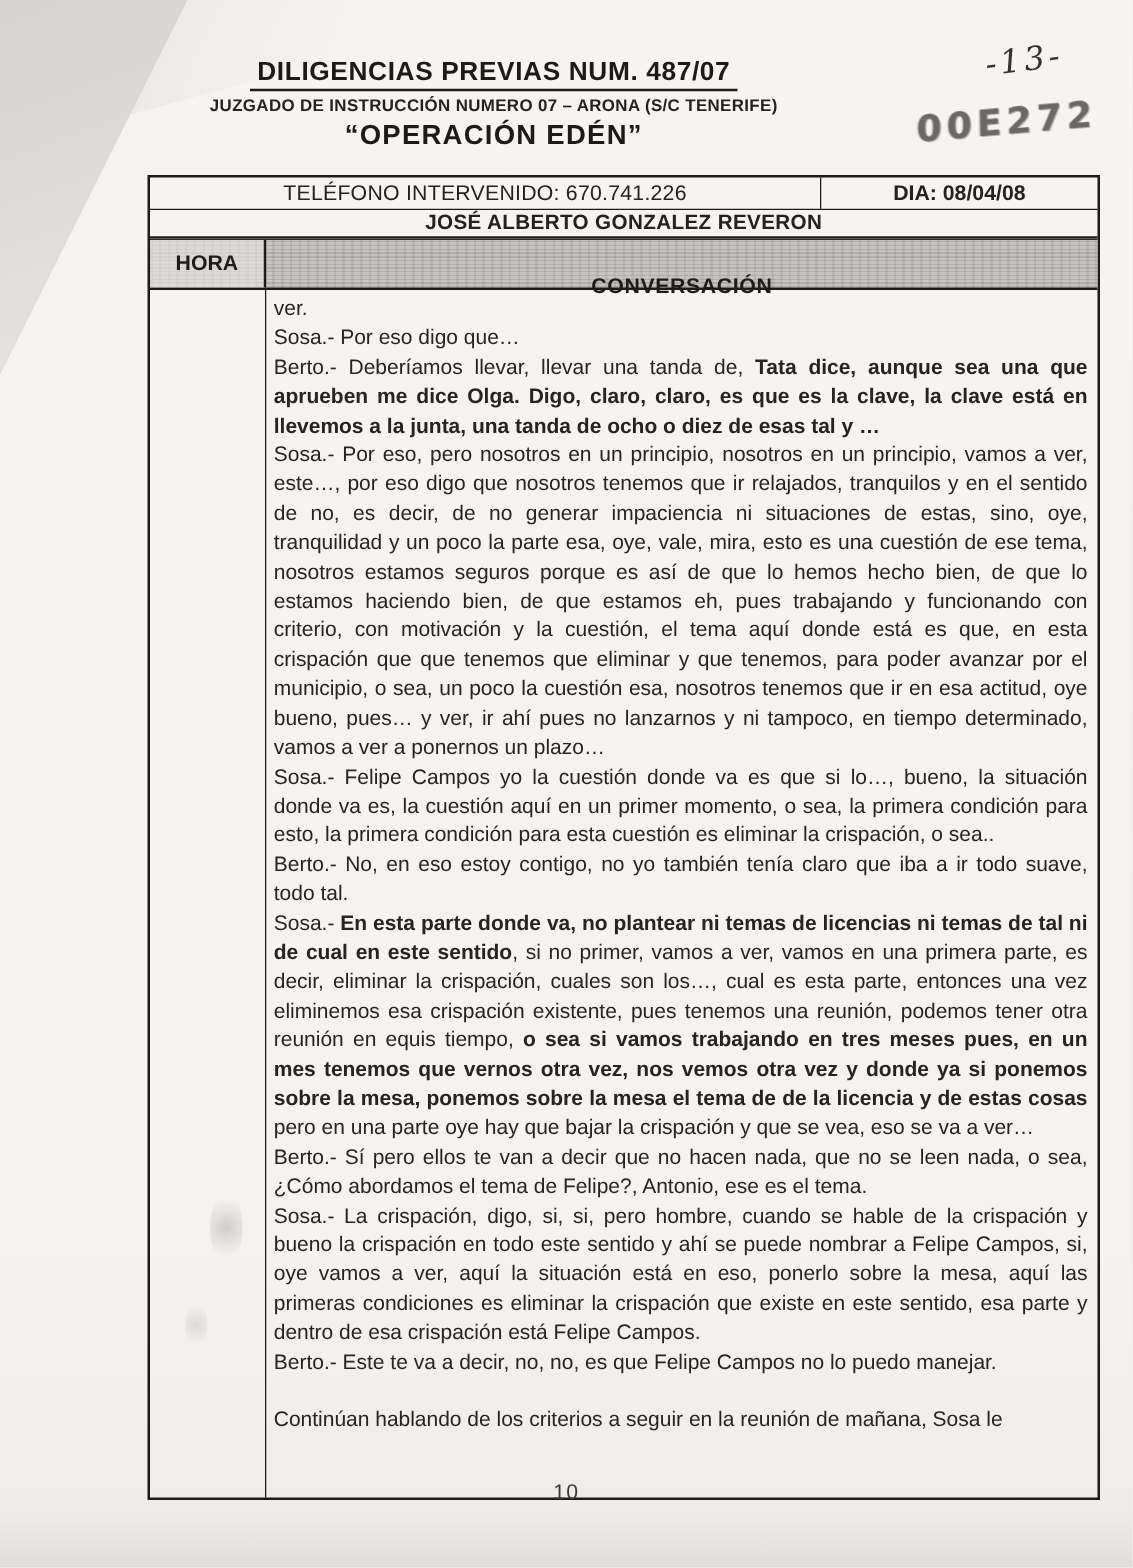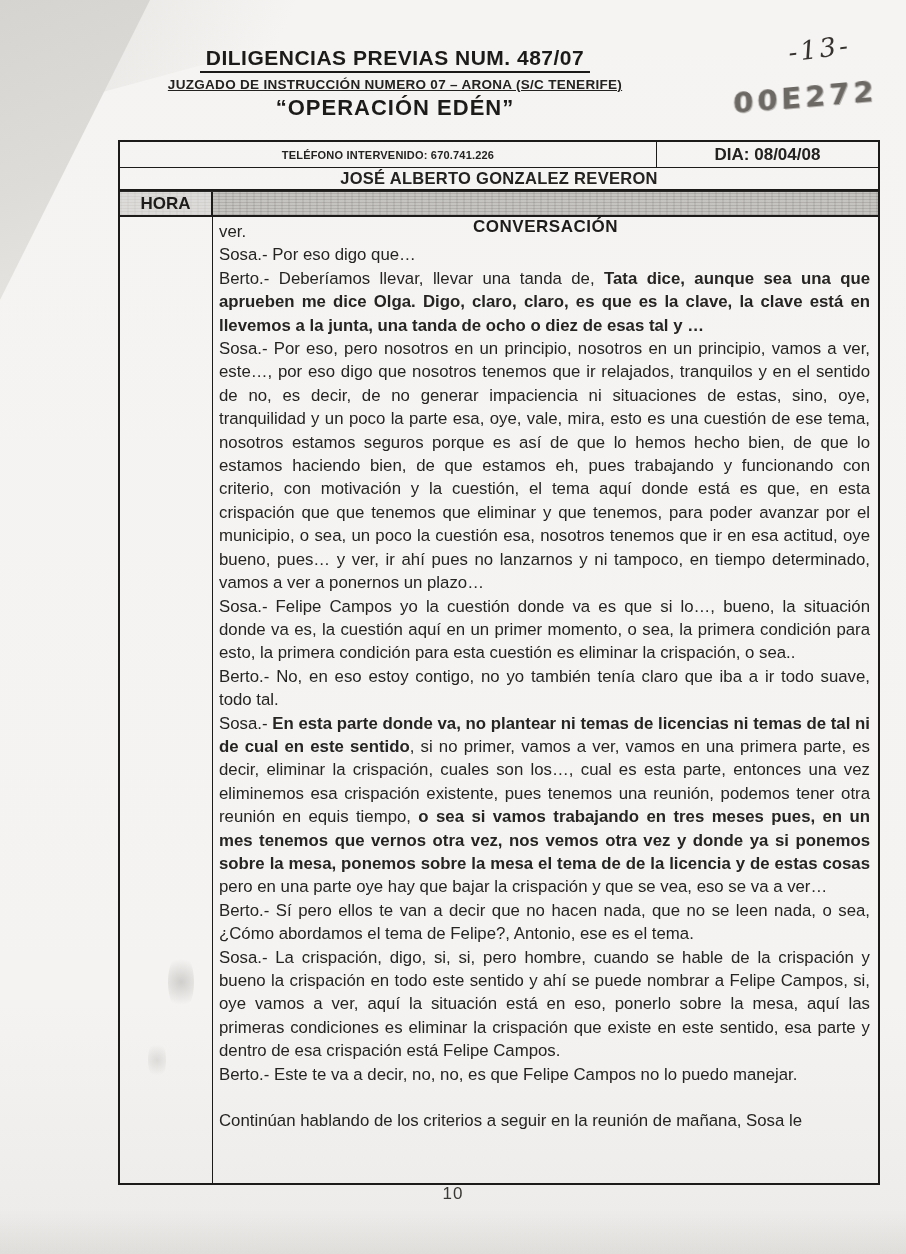--- a/index.html
+++ b/index.html
@@ -32,21 +32,21 @@
   .smudge.s2{left:148px;top:1040px;width:18px;height:40px;opacity:.22;}
 
   
   .doc-header{position:absolute;top:46px;left:0;width:790px;text-align:center;}
   .case-title{
     display:inline-block;
     font-size:21px;font-weight:bold;letter-spacing:.5px;
     border-bottom:2.5px solid #1b1a18;padding:0 6px 1px 6px;
     color:#1d1b19;
   }
-  .court-line{font-size:13.5px;font-weight:bold;margin-top:4px;letter-spacing:.3px;color:#242220;text-decoration:underline;}
+  .court-line{font-size:13.5px;font-weight:bold;margin-top:4px;letter-spacing:.3px;color:#242220;}
   .operation-title{font-size:22px;font-weight:bold;margin-top:3px;letter-spacing:1px;color:#1d1b19;}
 
   .handwritten{
     position:absolute;top:32px;left:788px;width:90px;
     font-family:"DejaVu Serif", serif;font-style:italic;
     font-size:26px;color:#35322f;
     transform:rotate(-7deg);letter-spacing:3px;
   }
   .stamp{
     position:absolute;top:80px;left:733px;
@@ -62,34 +62,34 @@
     position:absolute;left:118px;top:140px;width:762px;
     border:2px solid #1c1b19;
     background:transparent;
     box-sizing:border-box;
   }
   .t-row{display:flex;box-sizing:border-box;}
   .row-phone{border-bottom:1.5px solid #1c1b19;height:26px;}
   .cell-phone{
     flex:0 0 537px;border-right:1.5px solid #1c1b19;
     display:flex;align-items:center;justify-content:center;
-    font-size:11px;font-weight:bold;letter-spacing:.2px;
+    font-size:17px;font-weight:normal;letter-spacing:.2px;
     box-sizing:border-box;
   }
   .cell-day{
     flex:1;display:flex;align-items:center;justify-content:center;
     font-size:17px;font-weight:bold;
   }
   .row-subject{
     border-bottom:2px solid #1c1b19;height:21px;
     display:flex;align-items:center;justify-content:center;
     font-size:16.5px;font-weight:bold;letter-spacing:.3px;
   }
   .row-cols{
-    height:26px;border-bottom:2px solid #1c1b19;
+    height:41px;border-bottom:2px solid #1c1b19;
     background:
       repeating-linear-gradient(0deg, rgba(120,117,113,.28) 0 1px, rgba(190,188,184,.15) 1px 3px),
       repeating-linear-gradient(90deg, rgba(130,127,123,.18) 0 2px, rgba(205,203,199,.2) 2px 7px),
       #c6c4c1;
     border-top:1px solid #2a2927;
   }
   .cell-hora{
     flex:0 0 93px;border-right:2px solid #1c1b19;
     display:flex;align-items:center;justify-content:center;
     font-size:17px;font-weight:bold;color:#1d1c1a;

